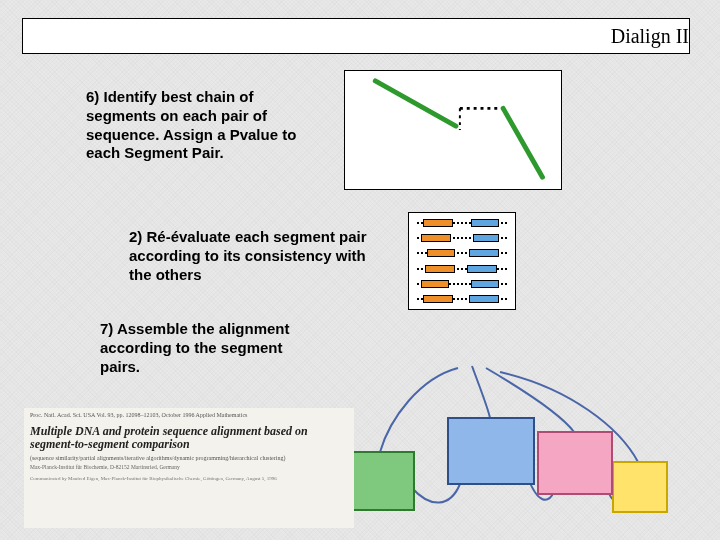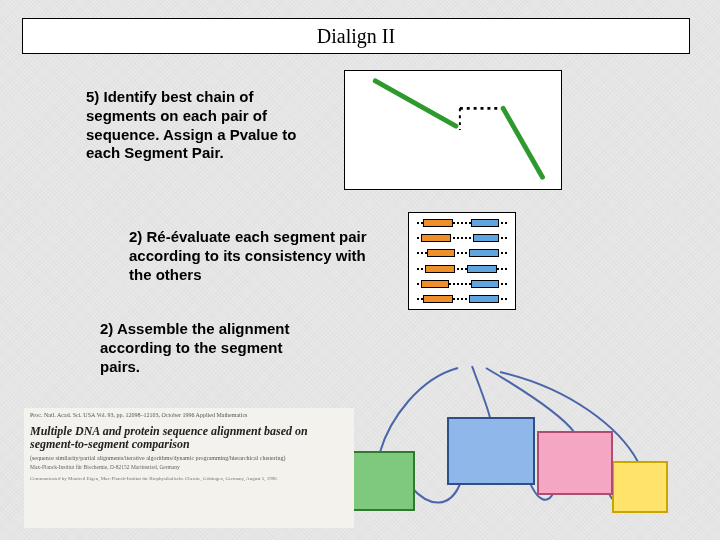--- a/index.html
+++ b/index.html
@@ -17,21 +17,21 @@
   .title-box {
     position: absolute;
     top: 18px;
     left: 22px;
     right: 30px;
     height: 36px;
     border: 1.5px solid #000;
     background: #fff;
     display: flex;
     align-items: center;
-    justify-content: center;
+    justify-content: flex-end;
     font-family: "Comic Sans MS", "Comic Sans", cursive;
     font-size: 20px;
   }
   .step {
     position: absolute;
     font-weight: 700;
     font-size: 15px;
     line-height: 1.25;
     color: #000;
   }
@@ -105,23 +105,23 @@
   .cite-affil { font-size: 5.5px; color:#666; margin-top:2px; }
   .cite-extra { font-size:5px; color:#777; margin-top:6px; }
 </style>
 </head>
 <body>
 
 <div class="title-box">
   <span>Dialign II</span>
 </div>
 
-<div class="step step1">5) Identify best chain of segments on each pair of sequence. Assign a Pvalue to each Segment Pair.</div>
+<div class="step step1">6) Identify best chain of segments on each pair of sequence. Assign a Pvalue to each Segment Pair.</div>
 <div class="step step2">2) Ré-évaluate each segment pair according to its consistency with the others</div>
-<div class="step step3">2) Assemble the alignment according to the segment pairs.</div>
+<div class="step step3">7) Assemble the alignment according to the segment pairs.</div>
 
 <div class="panel1">
   <svg viewBox="0 0 218 120">
     <line x1="30" y1="10" x2="112" y2="56" stroke="#2e9a2e" stroke-width="5" stroke-linecap="round"></line>
     <line x1="116" y1="38" x2="160" y2="38" stroke="#000" stroke-width="3" stroke-dasharray="3 4"></line>
     <line x1="116" y1="38" x2="116" y2="60" stroke="#000" stroke-width="2" stroke-dasharray="3 4"></line>
     <line x1="160" y1="38" x2="200" y2="108" stroke="#2e9a2e" stroke-width="5" stroke-linecap="round"></line>
   </svg>
 </div>
 

